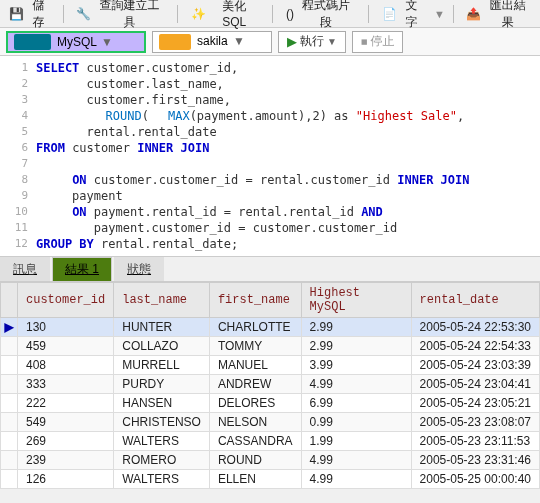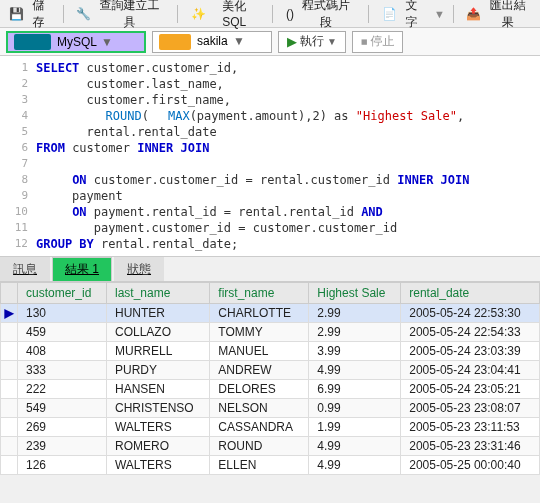--- a/index.html
+++ b/index.html
@@ -109,21 +109,21 @@
       padding: 3px 12px;
       cursor: pointer;
       border: 1px solid transparent;
       border-bottom: none;
       font-size: 12px;
       color: #444;
       background: #e0e0e0;
       margin-right: 2px;
     }
     .tab.active {
-      background: #22c55e;
+      background: #4d7c0f;
       border-color: #ccc;
       border-bottom-color: white;
       color: #000;
     }
 
     
     .results-area {
       background: white;
       overflow-x: auto;
     }
@@ -131,21 +131,22 @@
       width: 100%;
       border-collapse: collapse;
       font-size: 12px;
     }
     th {
       background: #e8e8e8;
       border: 1px solid #ccc;
       padding: 3px 8px;
       text-align: left;
       font-weight: normal;
-      color: #15803d;
+      color: #7f1d1d;
+      font-family: Liberation Mono, monospace;
     }
     td {
       border: 1px solid #ddd;
       padding: 2px 8px;
       color: #222;
       white-space: nowrap;
     }
     tr:first-child td { background: #e8f0fb; }
     tr:nth-child(even) td { background: #f9f9f9; }
     tr:nth-child(odd) td { background: #fff; }
@@ -289,21 +290,21 @@
 </div>
 
 <div class="results-area">
   <table>
     <thead>
       <tr>
         <th style="width:14px;"></th>
         <th>customer_id</th>
         <th>last_name</th>
         <th>first_name</th>
-        <th>Highest Sale</th>
+        <th>Highest MySQL</th>
         <th>rental_date</th>
       </tr>
     </thead>
     <tbody id="table-body">
     <tr>
           <td class="row-arrow" style="color: rgb(0, 0, 170); font-weight: bold;">▶</td>
           <td>130</td>
           <td>HUNTER</td>
           <td>CHARLOTTE</td>
           <td>2.99</td>

